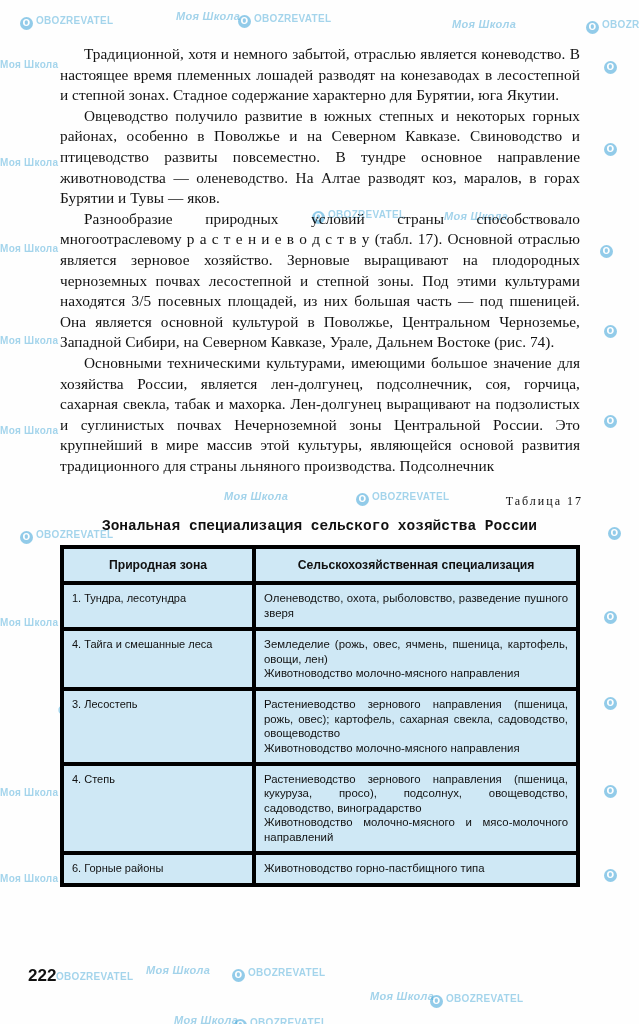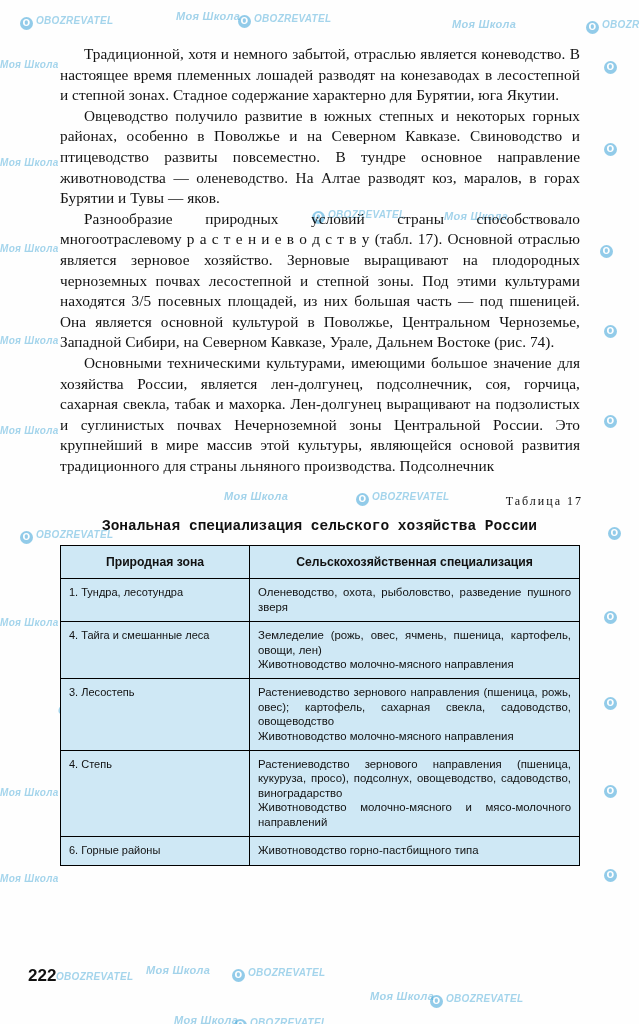--- a/index.html
+++ b/index.html
@@ -28,21 +28,20 @@
     white-space: nowrap;
     font-family: "Liberation Sans", sans-serif;
     font-weight: bold;
     color: #6ec1e4;
     opacity: .55;
     letter-spacing: .3px;
   }
   .wm .oboz {
     font-size: 10px;
     color: #5bb3dd;
-    font-style: italic;
   }
   .wm .moya {
     font-size: 11px;
     font-style: italic;
     color: #59b0db;
   }
   .wm-badge {
     display: inline-block;
     width: 13px;
     height: 13px;
@@ -109,21 +108,21 @@
     z-index: 10;
   }
   table.spec {
     border-collapse: collapse;
     width: 100%;
     font-family: "Liberation Sans", sans-serif;
     background: #cfe8f5;
   }
   table.spec th,
   table.spec td {
-    border: 1px solid #000000;
+    border: 4px solid #000000;
     vertical-align: top;
     padding: 6px 8px 7px 8px;
     font-size: 11.4px;
     line-height: 14.4px;
     color: #111;
   }
   table.spec th {
     text-align: center;
     font-weight: bold;
     font-size: 12.2px;

